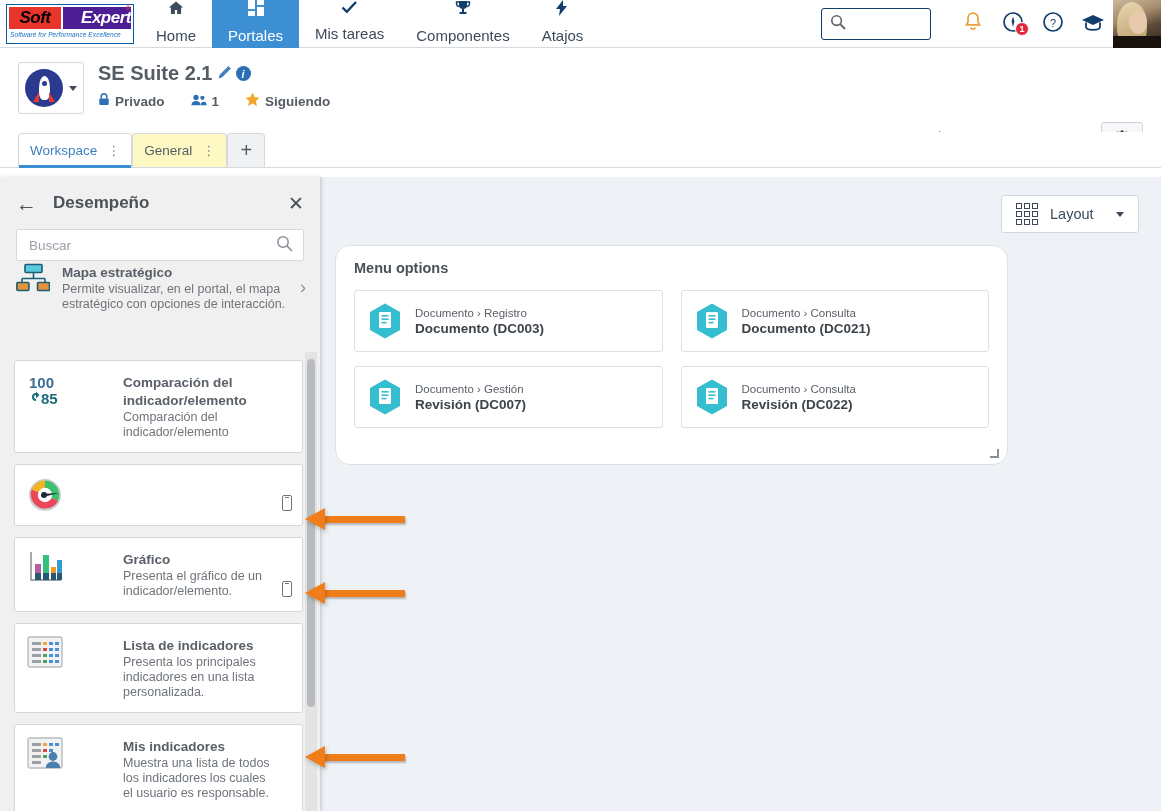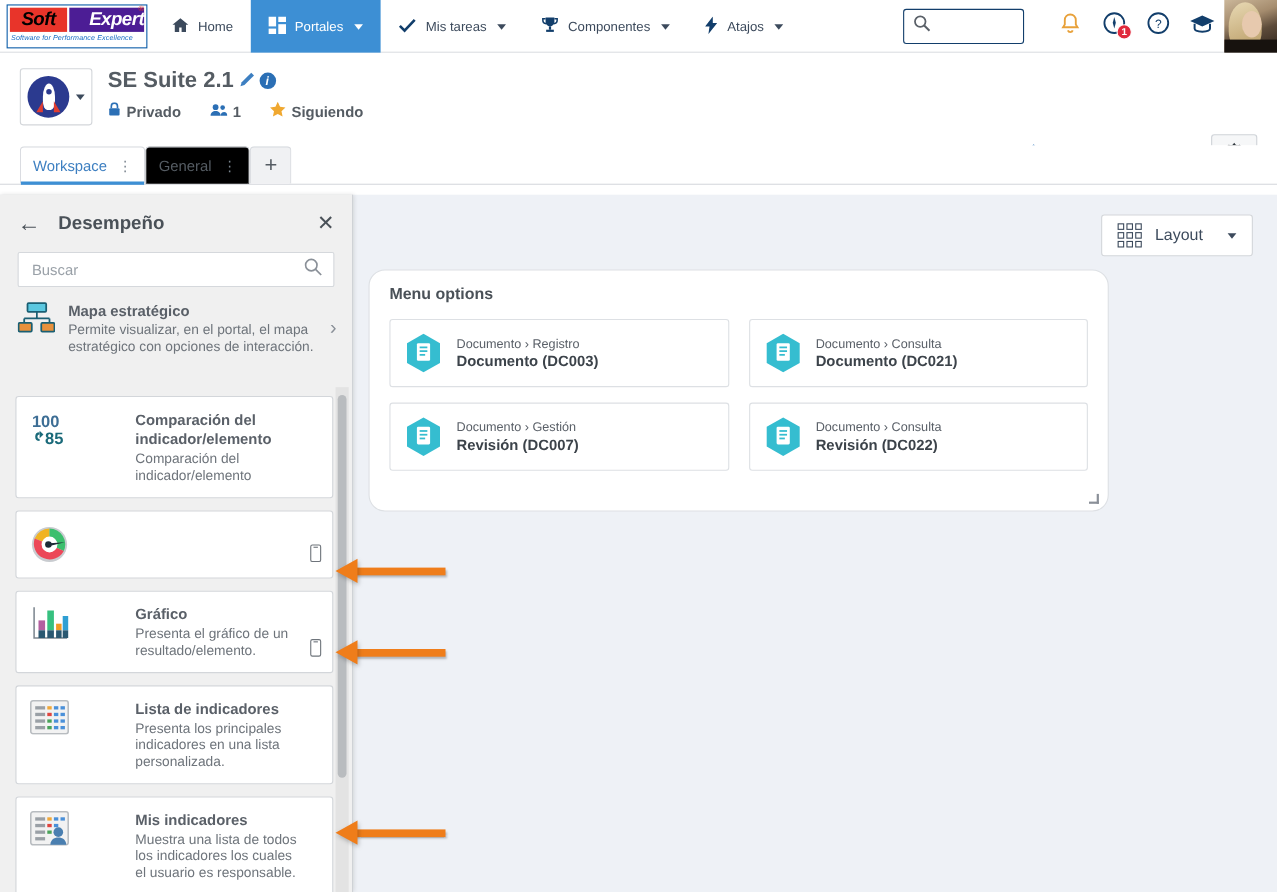--- a/index.html
+++ b/index.html
@@ -34,22 +34,23 @@
     font-size:17px; line-height:22px; text-align:right; letter-spacing:-.5px;
   }
   .logo .tagline{
     position:absolute;left:3px;top:26px;font-size:6.5px;color:#1a6fc4;
     font-style:italic; letter-spacing:.1px; white-space:nowrap;
   }
   .logo .reg{position:absolute;right:2px;top:0;font-size:7px;color:#e8342a;}
 
   .navitem{
     display:flex;align-items:center;gap:8px;padding:0 16px;
-    color:#3c4a5c;font-size:12px;cursor:pointer;height:48px;
+    color:#3c4a5c;font-size:15px;cursor:pointer;height:48px;
     white-space:nowrap;
+    flex-direction:column;
   }
   .navitem.active{background:#3d8fd4;color:#fff;}
   .caret{
     width:0;height:0;border-left:4.5px solid transparent;border-right:4.5px solid transparent;
     border-top:5px solid currentColor; display:inline-block; margin-left:2px;
   }
 
   .nav-right{ margin-left:auto; display:flex; align-items:center; gap:0; padding-right:0;}
   .searchbox{
     width:110px;height:32px;border:1px solid #123e6b;border-radius:3px;
@@ -120,21 +121,21 @@
     position:absolute;right:18px;top:74px;width:42px;height:36px;border:1px solid #cfd3d8;
     border-radius:3px;background:#f6f7f8;display:flex;align-items:center;justify-content:center;cursor:pointer;
   }
 
   
   #tabs{ height:36px; position:relative; padding-left:18px; display:flex; align-items:flex-end;
          border-bottom:1px solid #d6d9de; background:#fff;}
   .tab{
     height:34px;border:1px solid #d6d9de;border-bottom:none;border-radius:4px 4px 0 0;
     display:flex;align-items:center;gap:10px;padding:0 11px;font-size:13.5px;color:#555c63;
-    background:#000000;cursor:pointer;position:relative;
+    background:#fef9c3;cursor:pointer;position:relative;
   }
   .tab.active{ color:#3d7fc1; background:#fff; }
   .tab.active:after{content:"";position:absolute;left:0;right:0;bottom:-1px;height:3px;background:#3d8fd4;}
   .dots{ letter-spacing:0; color:#7b858f; font-size:13px; line-height:8px; }
   .tabadd{
     height:34px;width:38px;border:1px solid #d6d9de;border-bottom:none;border-radius:4px 4px 0 0;
     background:#f0f1f3;display:flex;align-items:center;justify-content:center;font-size:20px;color:#555c63;cursor:pointer;
   }
 
   
@@ -155,21 +156,21 @@
     height:32px;background:#fff;border:1px solid #d5d8dc;border-radius:2px;
     display:flex;align-items:center;padding:0 10px;
   }
   .searchfield input{
     border:none;outline:none;flex:1;font-size:13.5px;color:#333;
     font-family:"Liberation Sans",sans-serif;background:transparent;
   }
   .searchfield input::placeholder{color:#9aa1a8;}
 
   .maprow{
-    display:flex;align-items:flex-start;gap:12px;padding:13px 14px 13px 16px;cursor:pointer;
+    display:flex;align-items:flex-start;gap:12px;padding:2px 14px 13px 16px;cursor:pointer;
   }
   .maprow .txt{flex:1;}
   .maprow .t1{font-size:13.5px;font-weight:bold;color:#5a6068;}
   .maprow .t2{font-size:12.5px;color:#6e747b;line-height:15px;margin-top:1px;}
   .chev{color:#8a9098;font-size:18px;align-self:center;}
 
   .listscroll{
     position:absolute; left:0; top:175px; width:321px; height:459px; overflow:hidden;
     padding:8px 18px 0 14px;
   }
@@ -535,21 +536,21 @@
             <rect x="16" y="5" width="6" height="18" fill="#36c07f"></rect>
             <rect x="16" y="23" width="6" height="7" fill="#2b5871"></rect>
             <rect x="24" y="17" width="5" height="6" fill="#f09a25"></rect>
             <rect x="24" y="23" width="5" height="7" fill="#2b5871"></rect>
             <rect x="30" y="10" width="5" height="13" fill="#2f9fd3"></rect>
             <rect x="30" y="23" width="5" height="7" fill="#2b5871"></rect>
           </svg>
         </span>
         <span class="body">
           <span class="ttl">Gráfico</span>
-          <div class="desc">Presenta el gráfico de un resultado/elemento.</div>
+          <div class="desc">Presenta el gráfico de un indicador/elemento.</div>
         </span>
         <span class="phoneico"></span>
       </div>
 
       <div class="card">
         <span class="ico">
           <svg width="36" height="32" viewBox="0 0 36 32">
             <rect x="1" y="1" width="34" height="30" rx="2" fill="#f2f2f2" stroke="#b8bcc0" stroke-width="1.4"></rect>
             <rect x="5" y="6" width="9" height="3" fill="#9aa0a6"></rect>
             <rect x="16" y="6" width="4" height="3" fill="#f0a83a"></rect>

